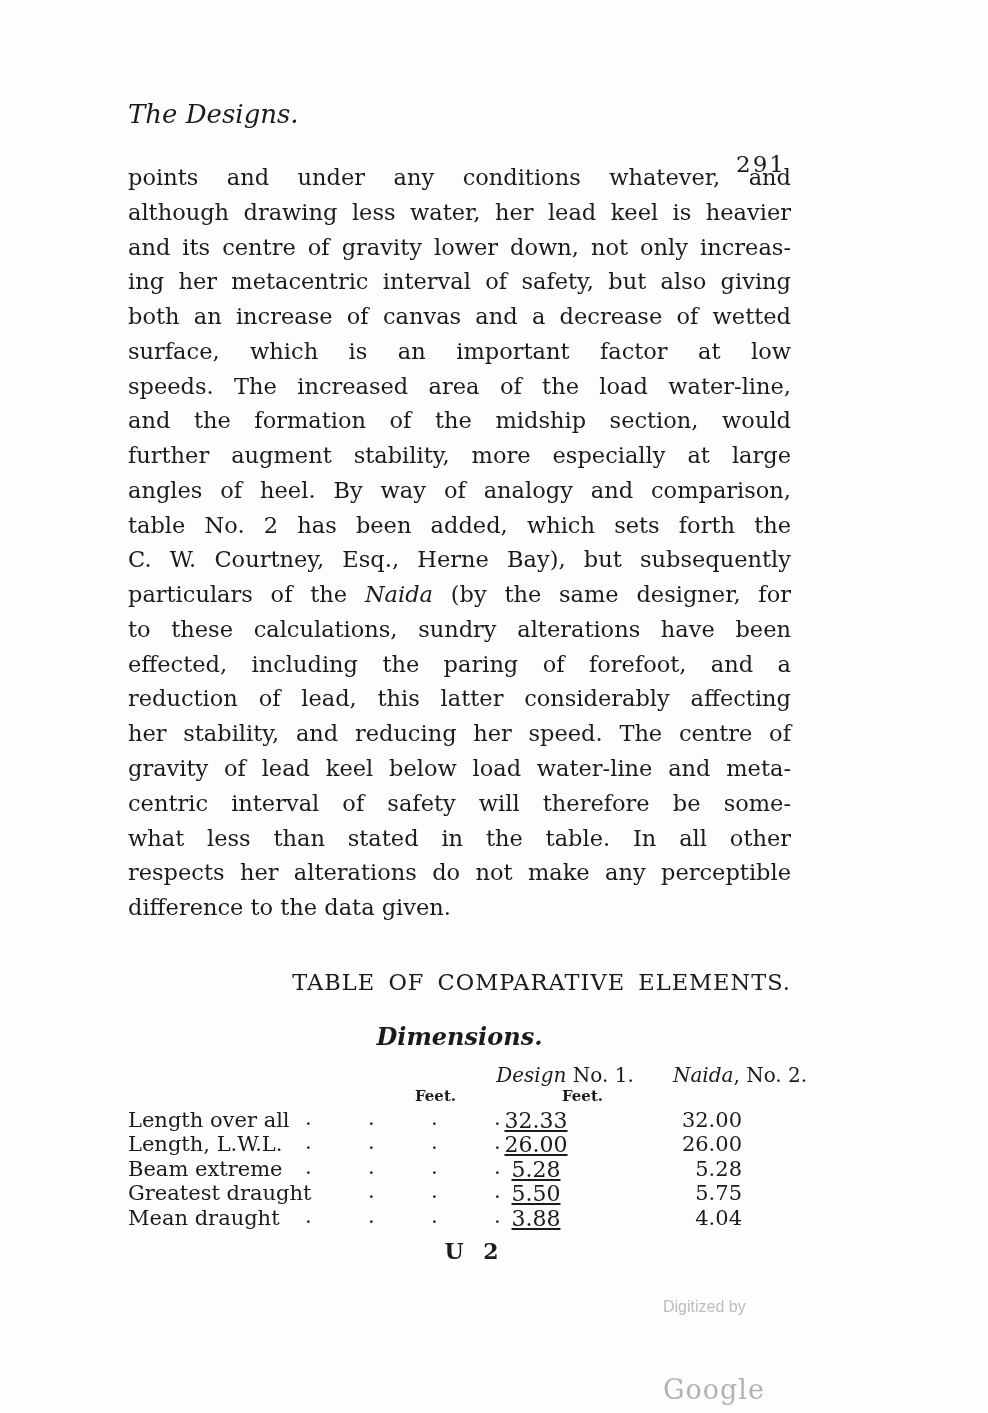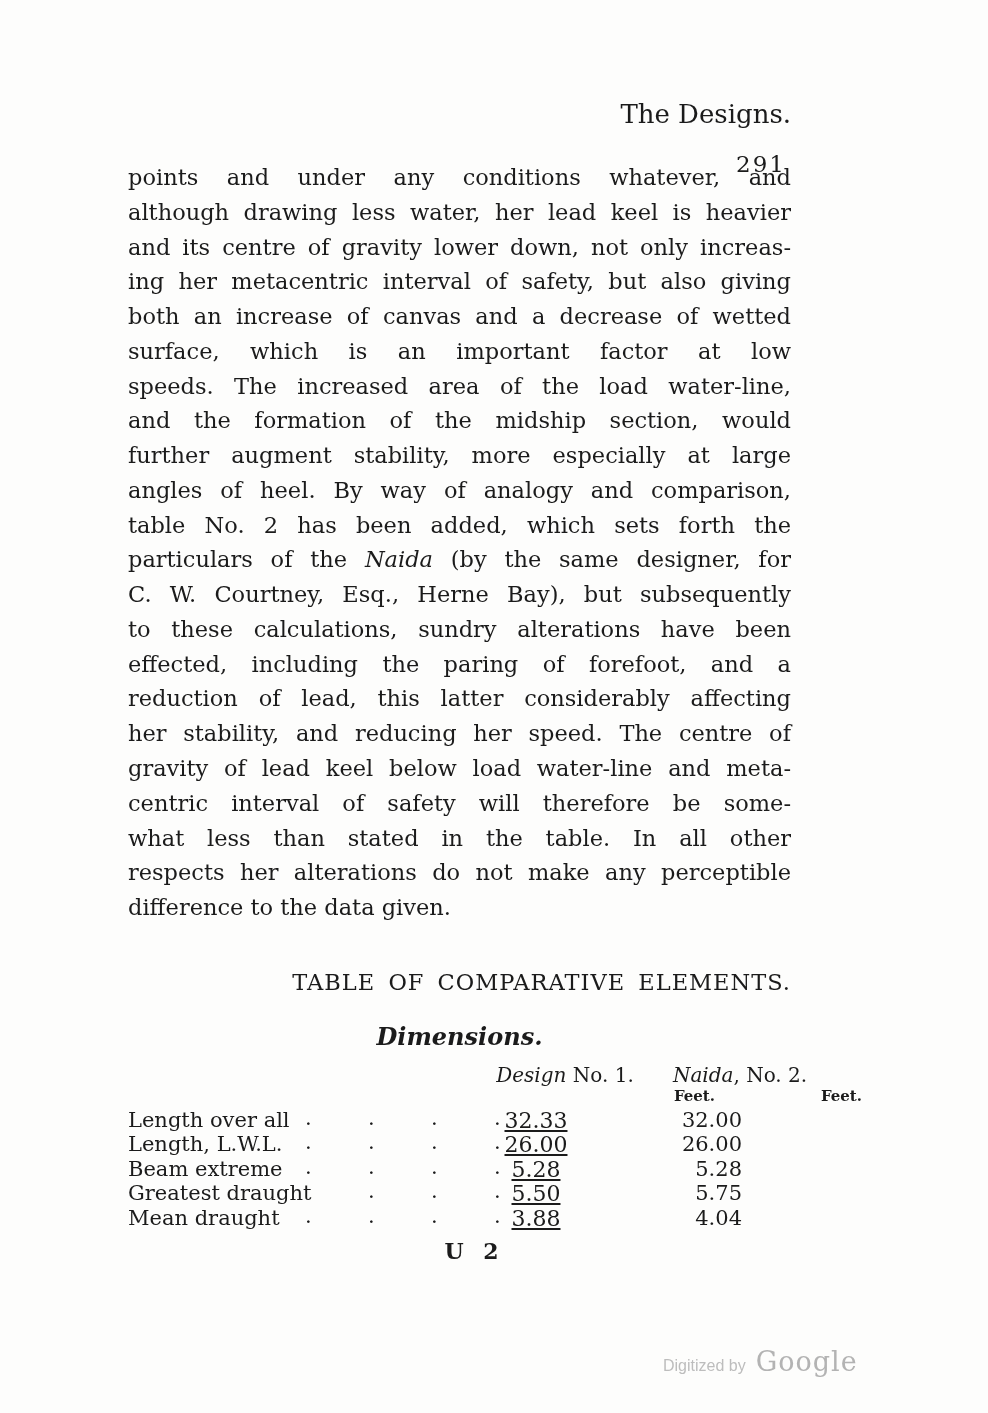--- a/index.html
+++ b/index.html
@@ -3,21 +3,21 @@
 <meta charset="utf-8">
 <style>
   html,body{margin:0;padding:0;background:#ffffff;}
   .page{
     position:relative; width:988px; height:1413px;
     background:#fdfdfc; color:#1b1b1b;
     font-family:"DejaVu Serif", serif; overflow:hidden;
   }
   .header-title{
     position:absolute; left:128px; top:99px; width:663px;
-    text-align:right; font-size:26px;
+    text-align:left; font-style:italic; font-size:26px;
   }
   .page-number{
     position:absolute; left:736px; top:103px;
     font-size:23px; letter-spacing:2px;margin-top:48px;
   }
   .body-text{
     position:absolute; left:128px; top:160px; width:663px;
     font-size:22.5px; line-height:34.77px;
   }
   .bline{ text-align:justify; text-align-last:justify; }
@@ -28,38 +28,38 @@
     text-align:right; font-size:22.5px; letter-spacing:1px; word-spacing:5px;
   }
   .table-subtitle{
     position:absolute; left:128px; top:1022px; width:663px;
     text-align:center; font-size:24px; font-style:italic; font-weight:600;
   }
   .col-headers{ position:absolute; left:128px; top:1063px; width:663px; height:46px; font-size:20px; }
   .col-h{ position:absolute; top:0; width:300px; text-align:center; }
   .col-h.c1{ left:287px; }
   .col-h.c2{ left:416px;padding-left:46px; }
-  .col-unit{ position:absolute; top:24px; width:300px; text-align:right; font-size:15px; font-weight:600; }
+  .col-unit{ position:absolute; top:24px; width:300px; text-align:left; font-size:15px; font-weight:600; }
   .col-unit.c1{ left:287px; }
   .col-unit.c2{ left:434px; }
   .t-rows{ position:absolute; left:128px; top:1108px; width:663px; font-size:21px; }
   .t-row{ position:relative; height:24.4px; }
   .t-label{ position:absolute; left:0; top:0; }
   .ldot{ position:absolute; top:-2px; font-size:21px; }
   .ldot::before{ content:"."; }
   .d1{ left:177px; } .d2{ left:240px; } .d3{ left:303px; } .d4{ left:366px; }
   .t-v1{ position:absolute; left:348px; top:0; width:120px; text-align:center; font-size:22px;text-decoration:underline; }
   .t-v2{ position:absolute; left:494px; top:0; width:120px; text-align:right; font-size:21px; }
   .signature{
     position:absolute; left:140px; top:1238px; width:663px;
     text-align:center; font-size:22px; word-spacing:12px; font-weight:600;
   }
   .watermark{
     position:absolute; left:663px; top:1298px;
-    display:flex; align-items:baseline; gap:10px;
+    display:flex; align-items:baseline; gap:10px;flex-direction:column;
   }
   .wm-prefix{ font-family:"Liberation Sans", sans-serif; font-size:16px; color:#bdbdbd; }
   .wm-logo{ font-family:"DejaVu Serif", serif; font-size:27px; color:#b3b3b3; letter-spacing:1px;margin-top:48px; }
 </style>
 </head>
 <body>
 
 <div class="page">
 
   <div class="header-title">The Designs.</div>
@@ -70,22 +70,22 @@
     <div class="bline">although drawing less water, her lead keel is heavier</div>
     <div class="bline">and its centre of gravity lower down, not only increas-</div>
     <div class="bline">ing her metacentric interval of safety, but also giving</div>
     <div class="bline">both an increase of canvas and a decrease of wetted</div>
     <div class="bline">surface, which is an important factor at low</div>
     <div class="bline">speeds.  The increased area of the load water-line,</div>
     <div class="bline">and the formation of the midship section, would</div>
     <div class="bline">further augment stability, more especially at large</div>
     <div class="bline">angles of heel.  By way of analogy and comparison,</div>
     <div class="bline">table No. 2 has been added, which sets forth the</div>
+    <div class="bline">C. W. Courtney, Esq., Herne Bay), but subsequently</div>
     <div class="bline"><span>particulars of the </span><i>Naida</i><span> (by the same designer, for</span></div>
-    <div class="bline">C. W. Courtney, Esq., Herne Bay), but subsequently</div>
     <div class="bline">to these calculations, sundry alterations have been</div>
     <div class="bline">effected, including the paring of forefoot, and a</div>
     <div class="bline">reduction of lead, this latter considerably affecting</div>
     <div class="bline">her stability, and reducing her speed.  The centre of</div>
     <div class="bline">gravity of lead keel below load water-line and meta-</div>
     <div class="bline">centric interval of safety will therefore be some-</div>
     <div class="bline">what less than stated in the table.  In all other</div>
     <div class="bline">respects her alterations do not make any perceptible</div>
     <div class="bline last">difference to the data given.</div>
   </div>

